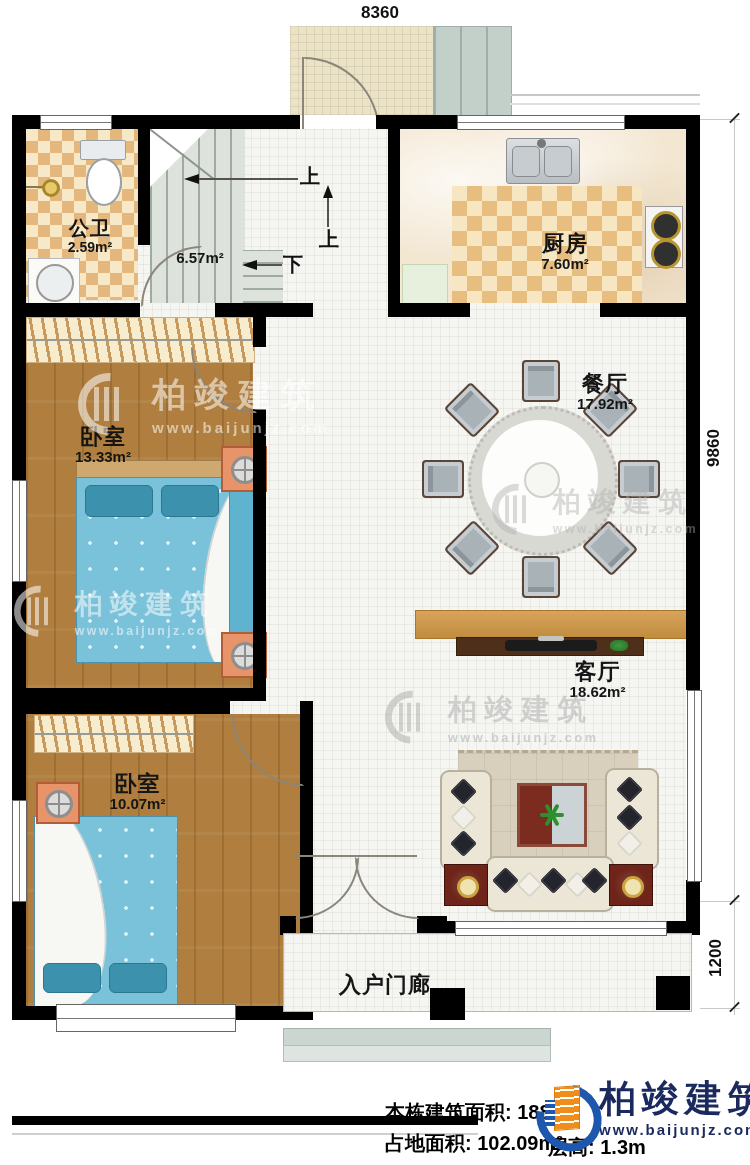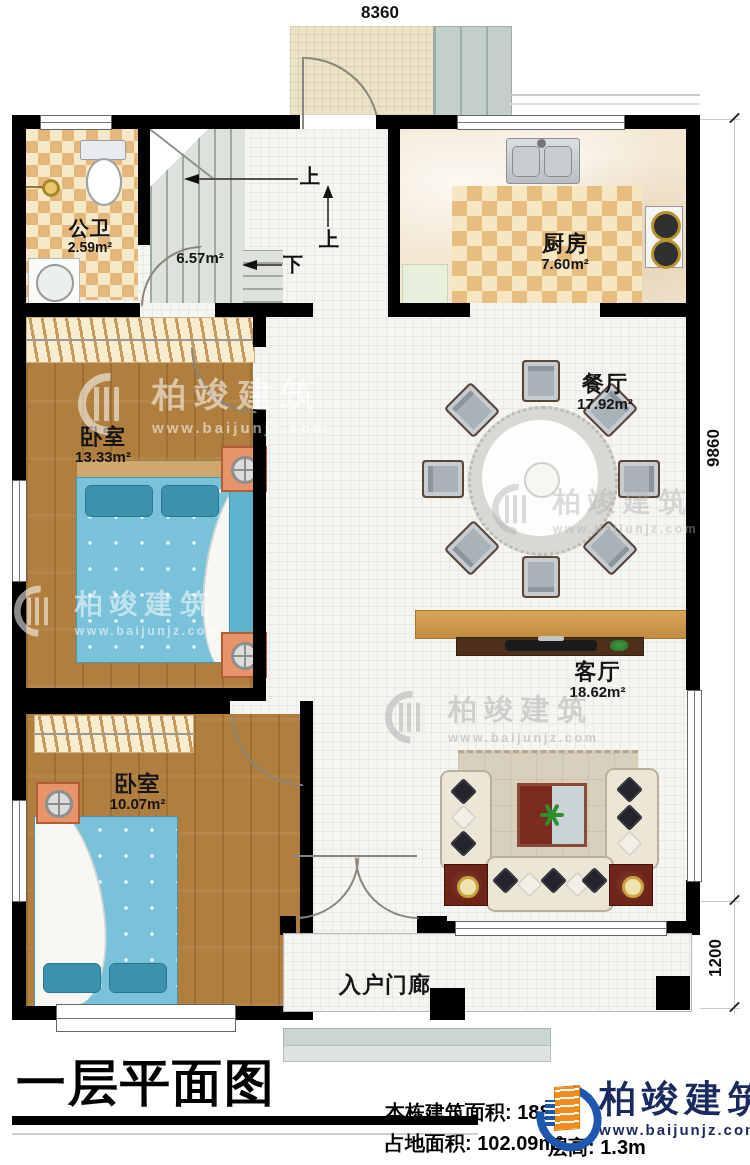--- a/index.html
+++ b/index.html
@@ -303,21 +303,20 @@
   <div class="thinline" style="left:734px;top:120px;width:1px;height:895px;"></div>
   <div class="thinline" style="left:700px;top:119px;width:40px;height:1px;"></div>
   <div class="thinline" style="left:700px;top:901px;width:40px;height:1px;"></div>
   <div class="thinline" style="left:700px;top:1008px;width:40px;height:1px;"></div>
   <div class="tick" style="left:728px;top:117px;"></div>
   <div class="tick" style="left:728px;top:899px;"></div>
   <div class="tick" style="left:728px;top:1006px;"></div>
   <div class="dimtext" style="left:684px;top:438px;width:60px;text-align:center;transform:rotate(-90deg);">9860</div>
   <div class="dimtext" style="left:686px;top:948px;width:60px;text-align:center;transform:rotate(-90deg);">1200</div>
 
-  <div class="abs" style="left:16px;top:1050px;font-size:50px;font-weight:bold;letter-spacing:2px;color:#000;">一层平面图</div>
   <div class="abs" style="left:12px;top:1116px;width:466px;height:9px;background:#000;"></div>
   <div class="abs" style="left:12px;top:1133px;width:466px;height:2px;background:#cfcfcf;"></div>
 
   <div class="stat" style="left:385px;top:1099px;"><span>本栋建筑面积:</span> <span>188.</span></div>
   <div class="stat" style="left:608px;top:1092px;font-size:14px;">²</div>
   <div class="stat" style="left:385px;top:1130px;"><span>占地面积:</span> <span>102.09m²</span></div>
   <div class="stat" style="left:548px;top:1134px;"><span>层高:</span> <span>1.3m</span></div>
 
   <div class="brand" style="left:537px;top:1080px;">
     <div class="bicon">

